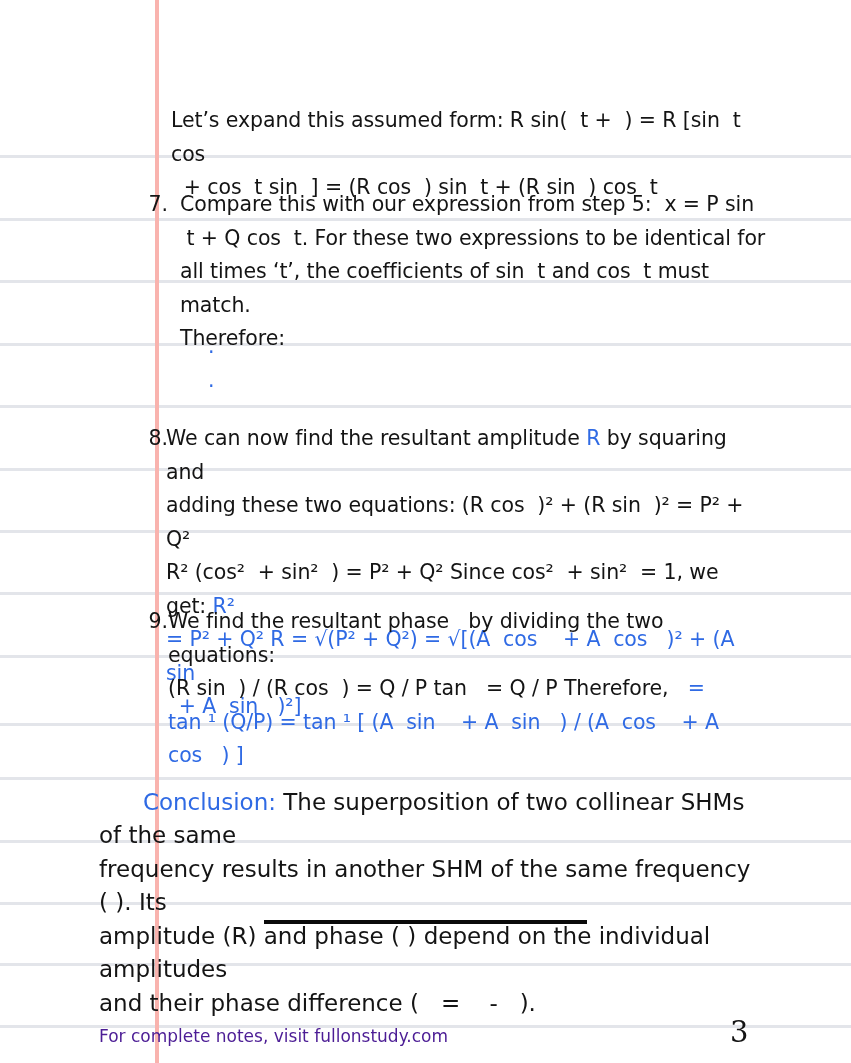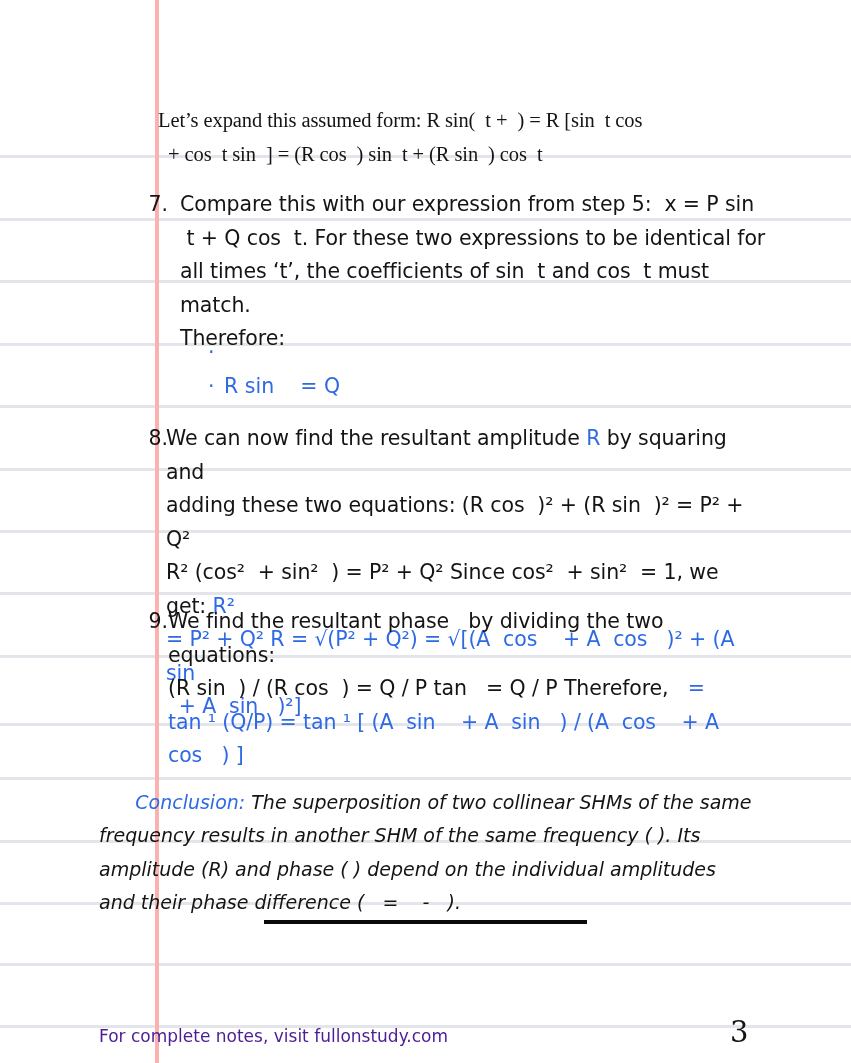--- a/index.html
+++ b/index.html
@@ -99,25 +99,24 @@
     white-space: pre;
   }
 
   
   #conclusion {
     position: absolute;
     left: 99px;
     top: 752px;
     width: 660px;
     font-family: "DejaVu Sans", sans-serif;
-    font-size: 19px;
+    font-size: 23px;
     line-height: 33.5px;
     color: #141414;
     white-space: pre-wrap;
-    font-style: italic;
   }
 
   
   #separator {
     position: absolute;
     left: 264px;
     top: 920px;
     width: 323px;
     height: 4px;
     background: #0a0a0a;
@@ -164,36 +163,35 @@
       <div class="rule" style="top: 840px; background: rgb(227, 229, 234);"></div>
       <div class="rule" style="top: 902px; background: rgb(227, 229, 234);"></div>
       <div class="rule" style="top: 963px; background: rgb(227, 229, 234);"></div>
       <div class="rule" style="top: 1025px; background: rgb(227, 229, 234);"></div>
     </div>
 
   <div id="margin-line"></div>
 
   <div id="content">
 
-    <div class="para" style="left:158px; top:104px; width:588px;font-family:Liberation Serif, serif;">Let’s expand this assumed form: R sin(  t +  ) = R [sin  t cos
+    <div class="para" style="left:171px; top:104px; width:588px;">Let’s expand this assumed form: R sin(  t +  ) = R [sin  t cos
   + cos  t sin  ] = (R cos  ) sin  t + (R sin  ) cos  t</div>
 
     <div class="num" style="left:132px; top:188px;">7.</div>
     <div class="para" style="left:180px; top:188px; width:588px;">Compare this with our expression from step 5:  x = P sin
  t + Q cos  t. For these two expressions to be identical for
 all times ‘t’, the coefficients of sin  t and cos  t must match.
 Therefore:</div>
 
     <div class="bullets">
       <div class="bullet-row">
         <span class="bullet-dot">·</span>
       </div>
       <div class="bullet-row">
         <span class="bullet-dot">·</span>
-        <span class="bullet-text">R sin    = Q</span>
       </div>
     </div>
 
     <div class="num" style="left:132px; top:422px;">8.</div>
     <div class="para" style="left:166px; top:422px; width:592px;"><span>We can now find the resultant amplitude </span><span class="blue">R</span><span> by squaring and
 adding these two equations: (R cos  )² + (R sin  )² = P² + Q²
 R² (cos²  + sin²  ) = P² + Q² Since cos²  + sin²  = 1, we get: </span><span class="blue">R²
 = P² + Q² R = √(P² + Q²) = √[(A  cos    + A  cos   )² + (A  sin
   + A  sin   )²]</span></div>
 

